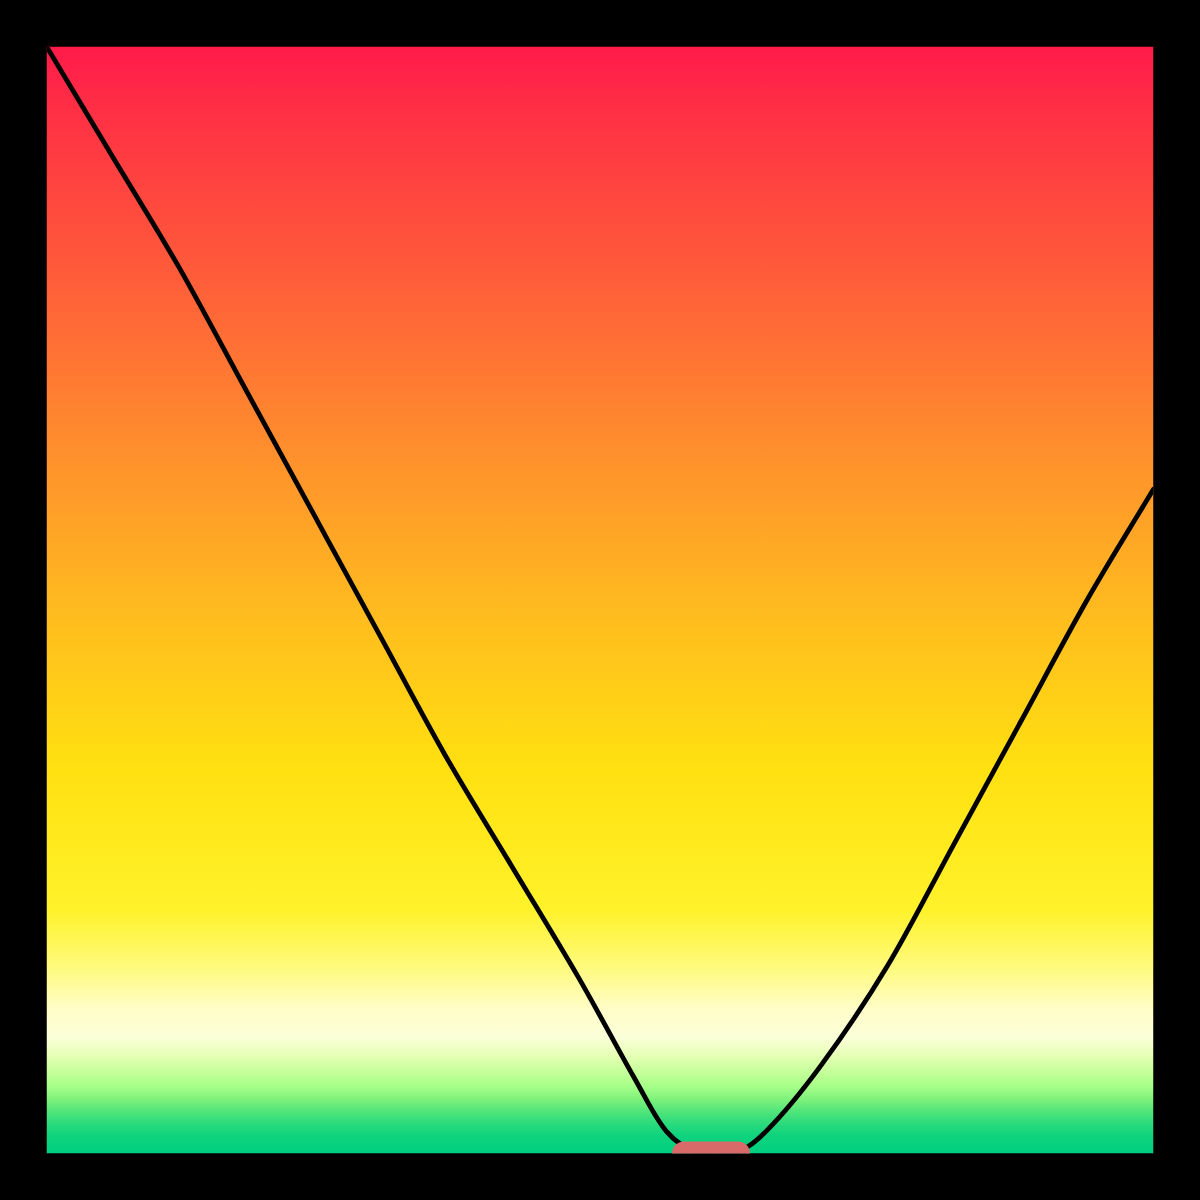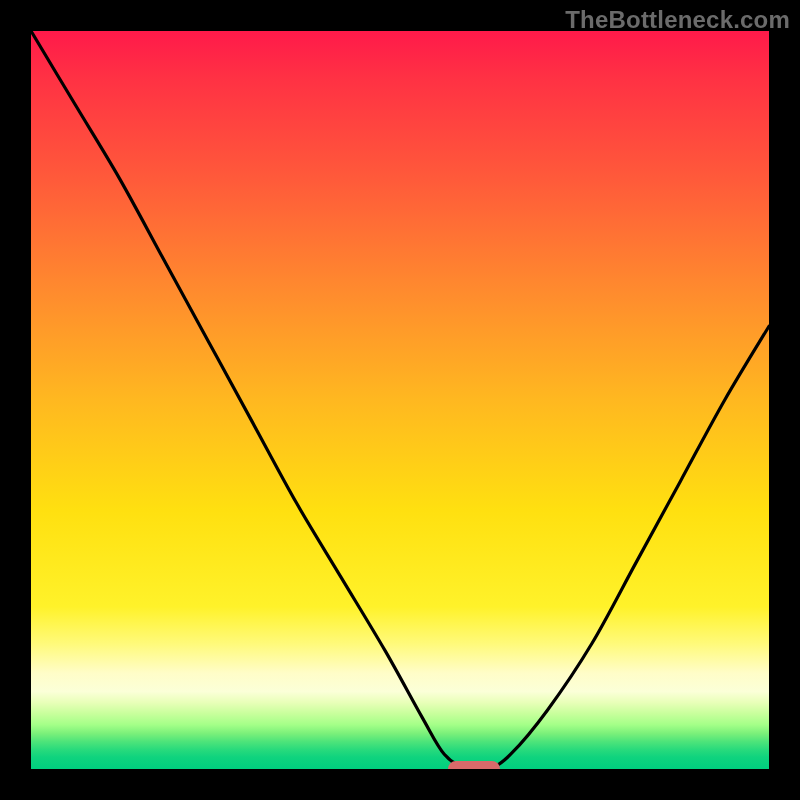--- a/index.html
+++ b/index.html
@@ -73,21 +73,20 @@
     border-radius: 8px;
     background: #d96a6a;
     bottom: 0;
     transform: translate(-50%, 50%);
   }
 </style>
 </head>
 <body>
 
 <div class="frame">
-  <div class="watermark">TheBottleneck.com</div>
 
   <div class="plot">
     <div class="gradient"></div>
     <svg class="curve" viewBox="0 0 738 738" preserveAspectRatio="none">
       <path id="curve-path" d="M 0 0 C 7.38 12.299999999999992, 29.520000000000003 49.199999999999946, 44.28 73.79999999999995 C 59.04 98.39999999999996, 73.8 121.77000000000001, 88.56 147.60000000000002 C 103.32000000000001 173.43000000000004, 118.08 201.72000000000003, 132.84 228.78000000000003 C 147.6 255.84000000000003, 162.36 282.90000000000003, 177.12 309.96000000000004 C 191.88 337.02000000000004, 206.64000000000001 364.08000000000004, 221.4 391.14000000000004 C 236.16 418.20000000000005, 250.92000000000002 446.49, 265.68 472.32 C 280.44 498.15, 295.2 521.52, 309.96 546.12 C 324.71999999999997 570.72, 340.71 596.55, 354.24 619.92 C 367.77000000000004 643.29, 381.30000000000007 669.12, 391.14000000000004 686.34 C 400.98 703.5600000000001, 405.90000000000003 714.63, 413.28000000000003 723.24 C 420.66 731.85, 428.03999999999996 735.54, 435.41999999999996 738 C 442.79999999999995 740.46, 450.18 740.46, 457.56 738 C 464.94 735.54, 469.86 733.08, 479.7 723.24 C 489.53999999999996 713.4, 503.07000000000005 697.4100000000001, 516.6 678.96 C 530.13 660.51, 546.12 637.14, 560.88 612.54 C 575.64 587.9399999999999, 590.4 558.42, 605.16 531.36 C 619.92 504.3, 634.6800000000001 477.24, 649.44 450.18 C 664.2 423.12, 678.9599999999999 394.83, 693.7199999999999 369 C 708.4799999999999 343.17, 730.62 307.5, 738 295.2" fill="none" stroke="#000" stroke-width="3.2" stroke-linecap="round" stroke-linejoin="round"></path>
     </svg>
     <div class="marker" id="opt-marker" style="left: 442.8px; bottom: 0px;"></div>
   </div>
 </div>
 

